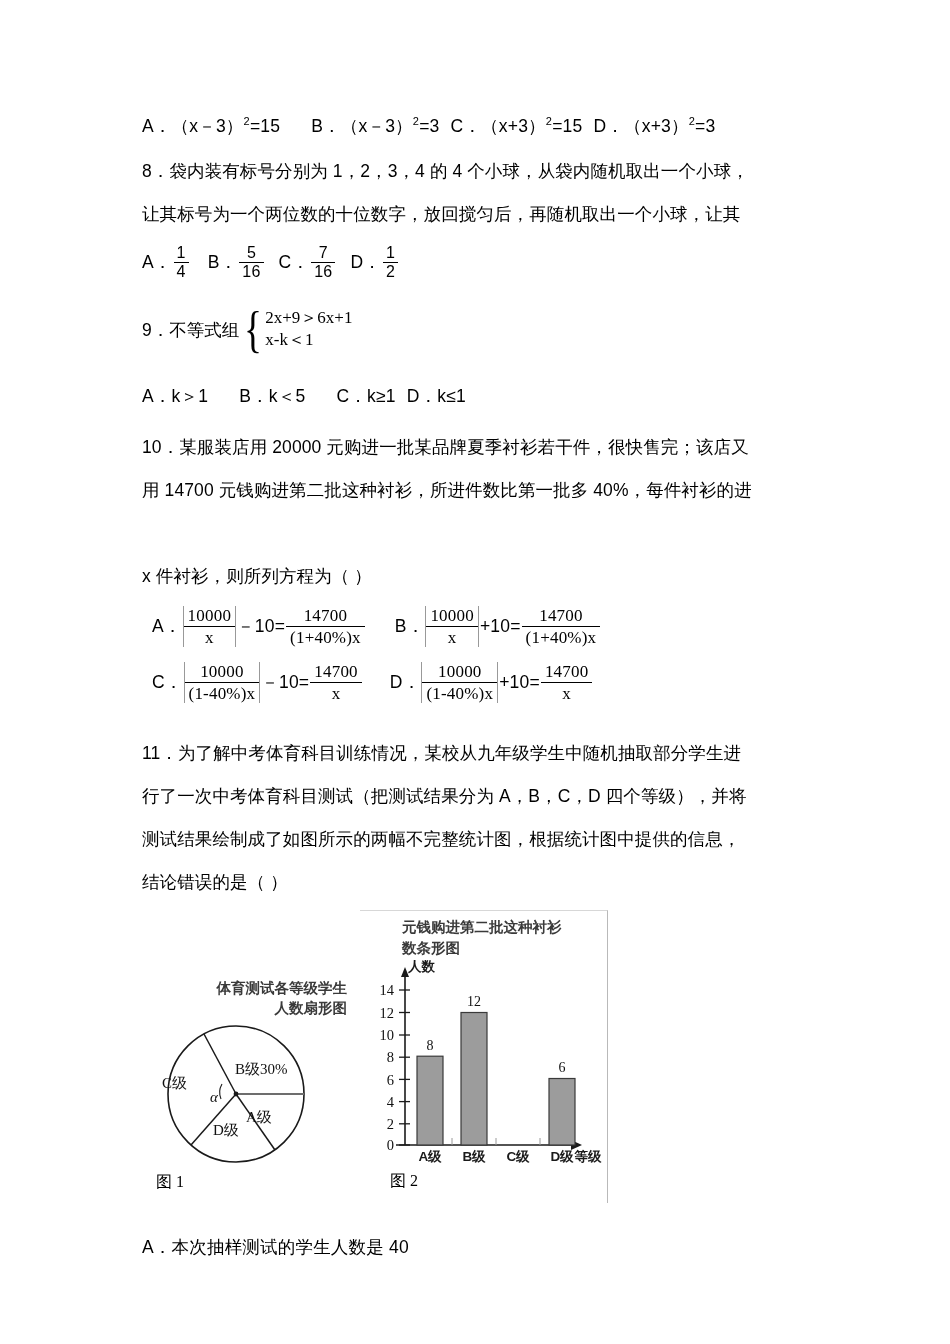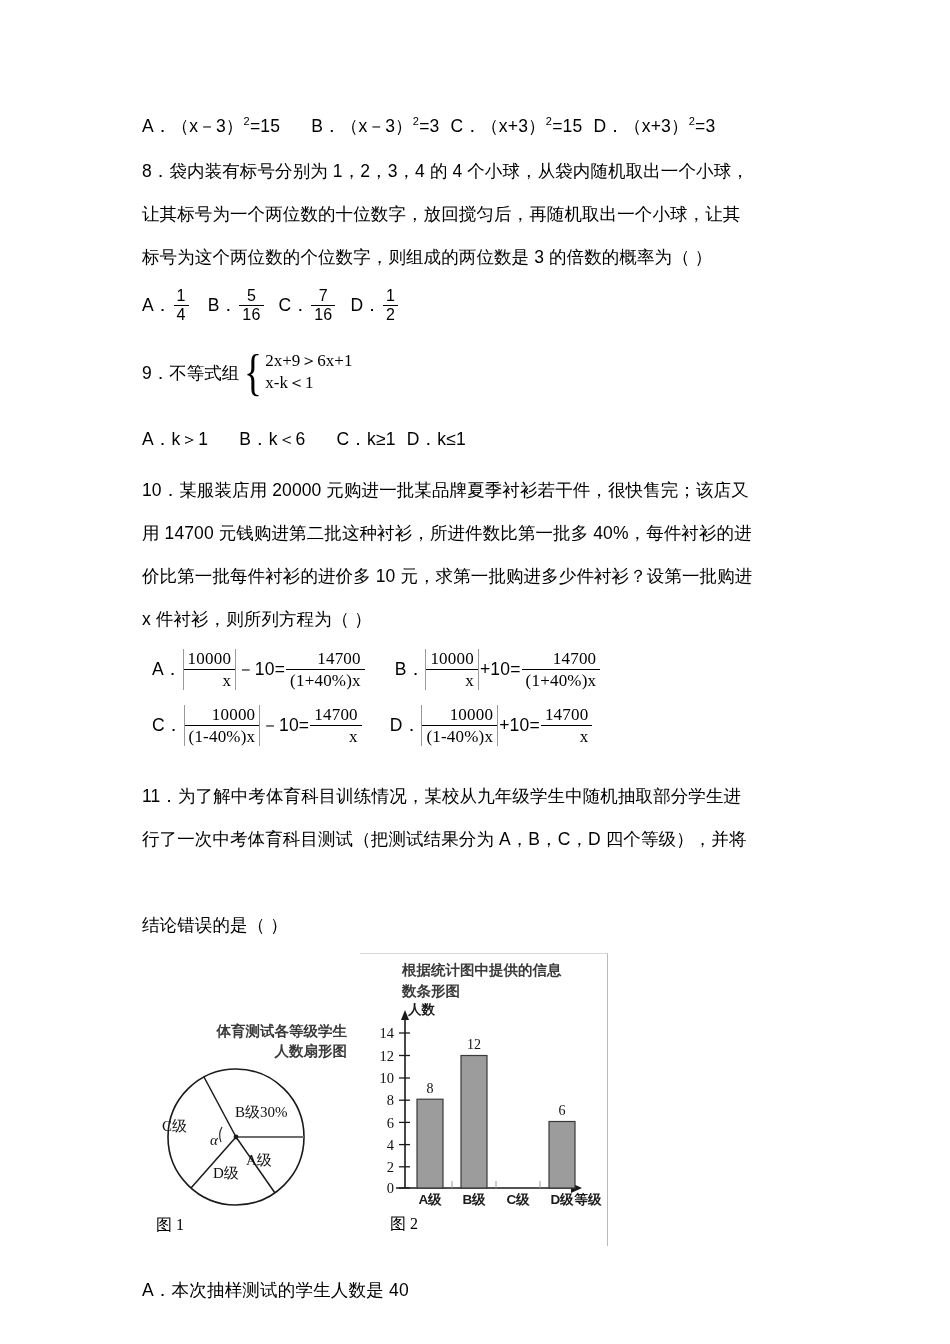--- a/index.html
+++ b/index.html
@@ -66,21 +66,21 @@
   .frac .den {
     display: block;
     padding: 0 3px;
     font-size: 16px;
   }
 
   
   .sfrac {
     display: inline-block;
     vertical-align: middle;
-    text-align: right;
+    text-align: center;
     line-height: 1.12;
     margin: 0 1px;
     font-family: "Liberation Serif", "DejaVu Serif", serif;
     position: relative;
     top: -1px;
   }
   .sfrac .num {
     display: block;
     border-bottom: 1.4px solid #000;
     font-size: 17px;
@@ -206,21 +206,20 @@
   <div class="qline" style="margin-bottom:0;">
     <span>A．</span><span>（x－3）</span><span class="sup">2</span><span>=15</span>
     <span style="display:inline-block;width:26px;"></span><span>B．</span><span>（x－3）</span><span class="sup">2</span><span>=3</span>
     <span style="display:inline-block;width:6px;"></span><span>C．</span><span>（x+3）</span><span class="sup">2</span><span>=15</span>
     <span style="display:inline-block;width:6px;"></span><span>D．</span><span>（x+3）</span><span class="sup">2</span><span>=3</span>
   </div>
 
   <div class="qpara" style="margin-top:2px;">
     <span>8．</span><span>袋内装有标号分别为 1，2，3，4 的 4 个小球，从袋内随机取出一个小球，</span><br>
     <span>让其标号为一个两位数的十位数字，放回搅匀后，再随机取出一个小球，让其</span><br>
-    <span>标号为这个两位数的个位数字，则组成的两位数是 3 的倍数的概率为（    ）</span>
   </div>
 
   <div class="qline" style="line-height:52px;">
     <span>A．</span><span class="frac"><span class="num">1</span><span class="den">4</span></span>
     <span style="display:inline-block;width:12px;"></span><span>B．</span><span class="frac"><span class="num">5</span><span class="den">16</span></span>
     <span style="display:inline-block;width:8px;"></span><span>C．</span><span class="frac"><span class="num">7</span><span class="den">16</span></span>
     <span style="display:inline-block;width:8px;"></span><span>D．</span><span class="frac"><span class="num">1</span><span class="den">2</span></span>
   </div>
 
   <div class="sysrow" style="margin-top:20px;">
@@ -231,46 +230,46 @@
       <span class="sys-lines">
         <span>2x+9＞6x+1</span>
         <span>x-k＜1</span>
       </span>
     </span>
     <span style="display:inline-block;width:46px;"></span>
   </div>
 
   <div class="qline" style="margin-top:22px;">
     <span>A．</span><span>k＞1</span>
-    <span style="display:inline-block;width:26px;"></span><span>B．</span><span>k＜6</span>
+    <span style="display:inline-block;width:26px;"></span><span>B．</span><span>k＜5</span>
     <span style="display:inline-block;width:26px;"></span><span>C．</span><span>k≥1</span>
     <span style="display:inline-block;width:6px;"></span><span>D．</span><span>k≤1</span>
   </div>
 
   <div class="qpara" style="margin-top:8px;">
     <span>10．</span><span>某服装店用 20000 元购进一批某品牌夏季衬衫若干件，很快售完；该店又</span><br>
     <span>用 14700 元钱购进第二批这种衬衫，所进件数比第一批多 40%，每件衬衫的进</span><br>
-    <span>价比第一批每件衬衫的进价多 10 元，求第一批购进多少件衬衫？设第一批购进</span><br>
+    <br>
     <span>x 件衬衫，则所列方程为（    ）</span>
   </div>
 
   <div class="qline" style="line-height:56px;padding-left:10px;">
     <span>A．</span><span class="sfrac boxed-frac"><span class="num">10000</span><span class="den">x</span></span><span>－10=</span><span class="sfrac"><span class="num">14700</span><span class="den">(1+40%)x</span></span>
     <span style="display:inline-block;width:24px;"></span><span>B．</span><span class="sfrac boxed-frac"><span class="num">10000</span><span class="den">x</span></span><span>+10=</span><span class="sfrac"><span class="num">14700</span><span class="den">(1+40%)x</span></span>
   </div>
 
   <div class="qline" style="line-height:56px;padding-left:10px;">
     <span>C．</span><span class="sfrac boxed-frac"><span class="num">10000</span><span class="den">(1-40%)x</span></span><span>－10=</span><span class="sfrac"><span class="num">14700</span><span class="den">x</span></span>
     <span style="display:inline-block;width:22px;"></span><span>D．</span><span class="sfrac boxed-frac"><span class="num">10000</span><span class="den">(1-40%)x</span></span><span>+10=</span><span class="sfrac"><span class="num">14700</span><span class="den">x</span></span>
   </div>
 
   <div class="qpara" style="margin-top:22px;">
     <span>11．</span><span>为了解中考体育科目训练情况，某校从九年级学生中随机抽取部分学生进</span><br>
     <span>行了一次中考体育科目测试（把测试结果分为 A，B，C，D 四个等级），并将</span><br>
-    <br>
+    <span>测试结果绘制成了如图所示的两幅不完整统计图，根据统计图中提供的信息，</span><br>
     <span>结论错误的是（    ）</span>
   </div>
 
   <div class="figures" style="position:relative;height:308px;margin-top:6px;">
 
     <div class="fig-pie">
       <div class="fig-pie-title">
         <span>体育测试各等级学生</span><br>
         <span>人数扇形图</span>
       </div>
@@ -294,21 +293,21 @@
         <text class="pie-txt" x="79" y="56">B级30%</text>
         <text class="pie-txt" x="6" y="70">C级</text>
         <text class="pie-txt" x="90" y="104">A级</text>
         <text class="pie-txt" x="57" y="117">D级</text>
       </svg>
       <div class="fig-caption" style="width:160px;margin-top:2px;">图 1</div>
     </div>
 
     <div class="fig-bar">
       <div class="fig-bar-title">
-        <span>根据统计图中提供的信息</span><br>
+        <span>元钱购进第二批这种衬衫</span><br>
         <span>数条形图</span>
       </div>
       <svg width="246" height="216" viewBox="0 0 246 216">
 
         <line x1="45" y1="16" x2="45" y2="186" stroke="#1a1a1a" stroke-width="1.6"></line>
         <polygon points="45,8 41,18 49,18" fill="#1a1a1a"></polygon>
 
         <line x1="36" y1="186" x2="214" y2="186" stroke="#1a1a1a" stroke-width="1.6"></line>
         <polygon points="222,186 211,181 211,191" fill="#1a1a1a"></polygon>
 

